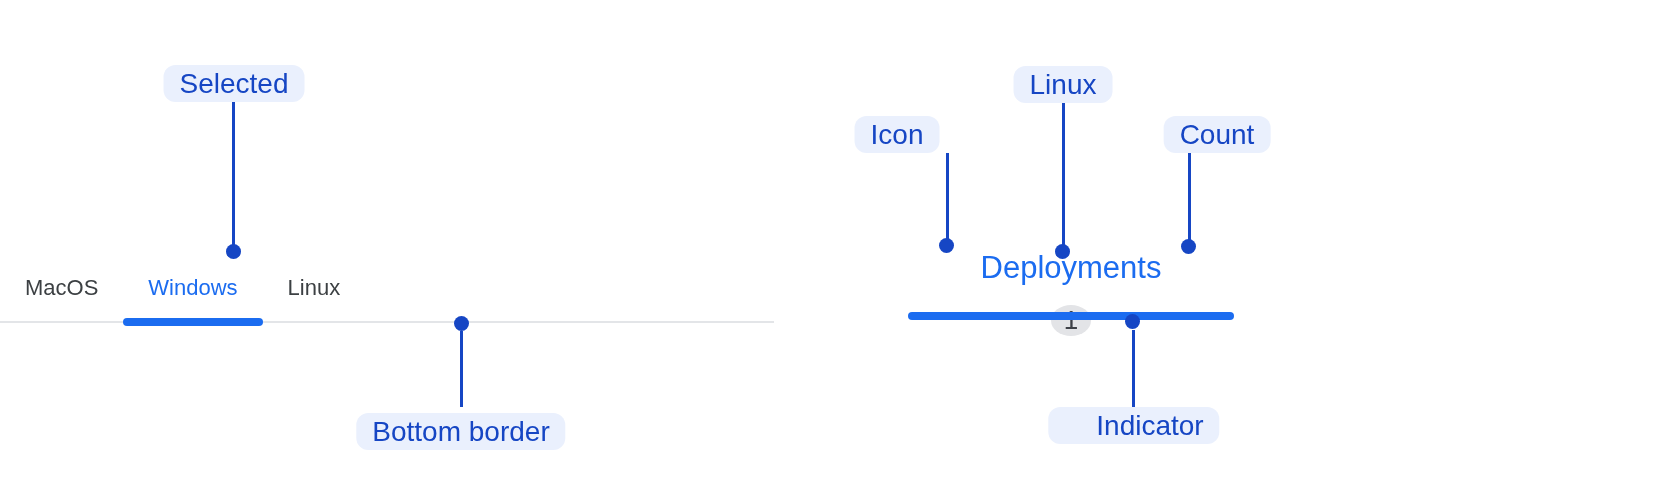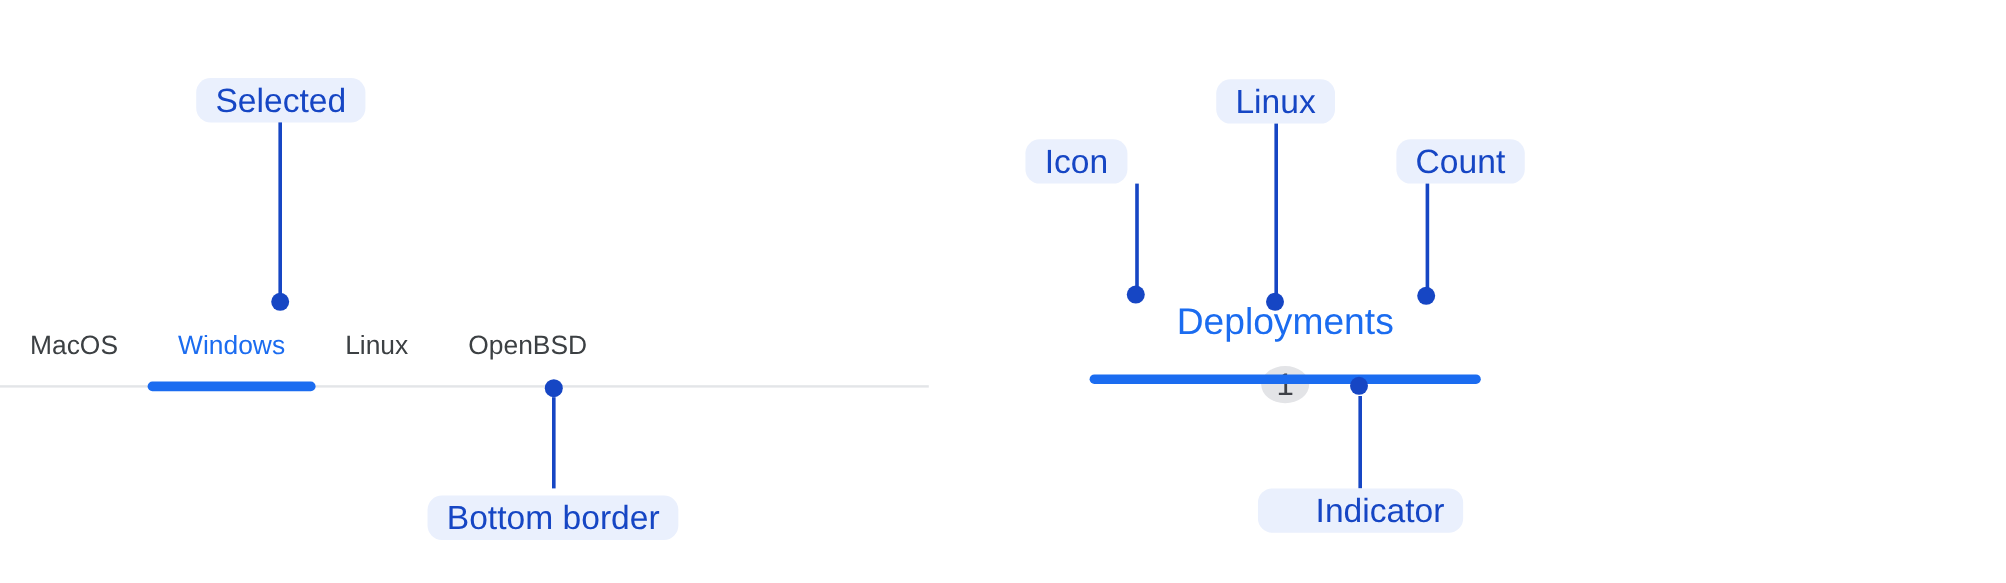--- a/index.html
+++ b/index.html
@@ -136,21 +136,20 @@
 </style>
 </head>
 <body>
 
 <div id="canvas">
 
   <div class="tabbar">
     <div class="tab">MacOS</div>
     <div class="tab active">Windows</div>
     <div class="tab">Linux</div>
-    <div class="tab">OpenBSD</div>
   </div>
 
   <div class="deploy-tab">
     <svg class="deploy-icon" viewBox="0 0 24 24" fill="none" stroke="#1B6CF0" stroke-width="2.4" stroke-linecap="round" stroke-linejoin="round">
       <path d="M12 3.5 V13.5"></path>
       <path d="M7.3 9.3 L12 14 L16.7 9.3"></path>
       <path d="M4.5 15 v2.2 a2.8 2.8 0 0 0 2.8 2.8 h9.4 a2.8 2.8 0 0 0 2.8 -2.8 V15"></path>
     </svg>
     <span class="deploy-label">Deployments</span>
     <span class="count-badge">1</span>

